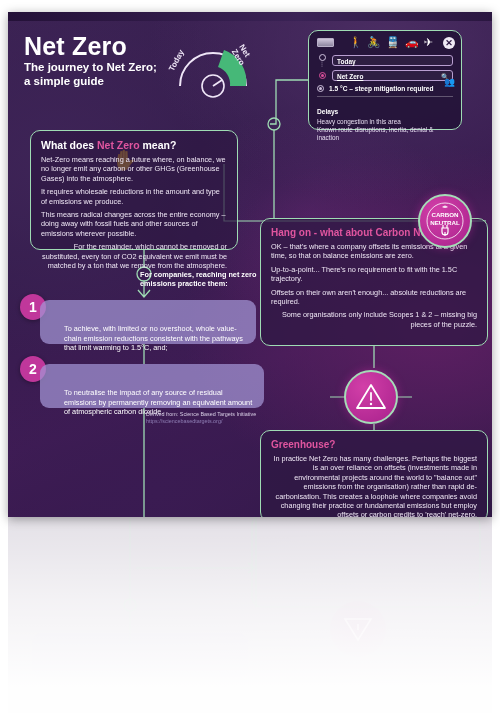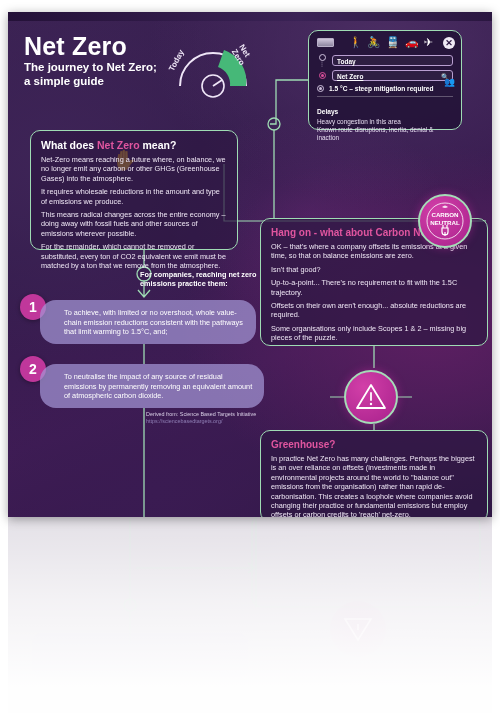--- a/index.html
+++ b/index.html
@@ -47,21 +47,21 @@
   .card{position:absolute;border:1.2px solid #9fdcb4;border-radius:10px;padding:8px 10px;box-sizing:border-box;}
   .card-dark{background:rgba(46,24,66,.72);}
   .c-what{left:22px;top:118px;width:208px;height:120px;}
   .c-hang{left:252px;top:206px;width:228px;height:128px;}
   .c-chal{left:252px;top:418px;width:228px;height:92px;}
 
   .h-what{color:#fff;font-size:10.5px;font-weight:bold;margin:0 0 4px 0;}
   .h-what .pink{color:#e0559f;}
   .h-pink{color:#e0559f;font-size:10px;font-weight:bold;line-height:12px;margin:0 0 3px 0;}
   .body{color:#efe7f5;font-size:7.3px;line-height:9.4px;margin:0 0 4px 0;}
-  .body:last-child{margin-bottom:0;}
+  .body:last-child{margin-bottom:0;text-align:right;}
 
   
   .planner{position:absolute;left:300px;top:18px;width:154px;height:100px;border:1.2px solid #9fdcb4;
            border-radius:10px;background:rgba(36,20,56,.92);box-sizing:border-box;padding:6px 8px;}
   .pl-row{display:flex;align-items:center;gap:5px;}
   .modes{display:flex;gap:5px;margin-left:10px;color:#fff;font-size:11px;line-height:11px;}
   .swatch{width:15px;height:7px;border-radius:1px;background:linear-gradient(180deg,#cfc6db,#8e86a0);border:1px solid #b9b0c8;}
   .closebtn{position:absolute;right:6px;top:6px;width:12px;height:12px;border-radius:50%;background:#efeaf5;
             color:#2a1640;font-size:9px;line-height:12px;text-align:center;font-weight:bold;}
   .field{flex:1;height:11px;border:1px solid #b89ed0;border-radius:3px;background:rgba(255,255,255,.04);
@@ -73,21 +73,21 @@
   .ring-pink i{display:block;width:3px;height:3px;border-radius:50%;background:#d94f9a;margin:1px auto;}
   .vdots{color:#cfc2dd;font-size:6px;line-height:4px;}
   .temprow{color:#fff;font-size:6.6px;margin-top:4px;display:flex;align-items:center;gap:5px;}
   .temprow b{font-weight:bold;}
   .hr{height:1px;background:rgba(255,255,255,.28);margin:4px 0 3px 0;}
   .delays b{color:#fff;font-size:6.6px;}
   .delays div{color:#e6dcf0;font-size:6.4px;line-height:8px;}
   .crowd{position:absolute;right:6px;top:46px;color:#fff;font-size:9px;letter-spacing:-1px;}
 
   
-  .step{position:absolute;border-radius:16px;background:rgba(163,150,214,.72);padding:8px 10px 8px 24px;box-sizing:border-box;
+  .step{position:absolute;border-radius:9px;background:rgba(163,150,214,.72);padding:24px 10px 8px 24px;box-sizing:border-box;
         color:#ffffff;font-size:7.3px;line-height:9.6px;}
   .s1{left:32px;top:288px;width:216px;height:44px;}
   .s2{left:32px;top:352px;width:224px;height:44px;}
   .badge{position:absolute;width:26px;height:26px;border-radius:50%;background:#c0379b;color:#fff;
          font-size:14px;font-weight:bold;text-align:center;line-height:26px;
          box-shadow:0 1px 4px rgba(0,0,0,.35);}
   .b1{left:12px;top:282px;}
   .b2{left:12px;top:344px;}
 
   .inline-note{position:absolute;left:132px;top:258px;width:118px;color:#ffffff;font-size:7.3px;
@@ -233,21 +233,20 @@
     <div class="inline-note">For companies, reaching net zero emissions practice them:</div>
     <div class="badge b1">1</div>
     <div class="step s1">To achieve, with limited or no overshoot, whole value-chain emission reductions consistent with the pathways that limit warming to 1.5°C, and;</div>
     <div class="badge b2">2</div>
     <div class="step s2">To neutralise the impact of any source of residual emissions by permanently removing an equivalent amount of atmospheric carbon dioxide.</div>
     <div class="attrib"><span>Derived from: Science Based Targets Initiative </span><span class="url">https://sciencebasedtargets.org/</span></div>
 
     <div class="card card-dark c-hang">
       <div class="h-pink">Hang on - what about Carbon Neutral?</div>
       <p class="body">OK – that's where a company offsets its emissions at a given time, so that on balance emissions are zero.</p>
-      <p class="body">Isn't that good?</p>
       <p class="body">Up-to-a-point... There's no requirement to fit with the 1.5C trajectory.</p>
       <p class="body">Offsets on their own aren't enough...  absolute reductions are required.</p>
       <p class="body">Some organisations only include Scopes 1 &amp; 2 – missing big pieces of the puzzle.</p>
     </div>
 
     <div class="cbadge cn">
       <svg width="46" height="46" viewBox="0 0 46 46">
         <circle cx="23" cy="23" r="18" stroke="#ffffff" stroke-width="1" fill="none" opacity=".8"></circle>
         <path d="M20 9 q3 -3 6 0 q-3 2 -6 0" fill="#fff" opacity=".85"></path>
         <path d="M20 30 h6 v4 a3 3 0 0 1 -6 0 z M21 27 v3 M25 27 v3 M23 34 v4" stroke="#fff" stroke-width="1.2" fill="none"></path>

